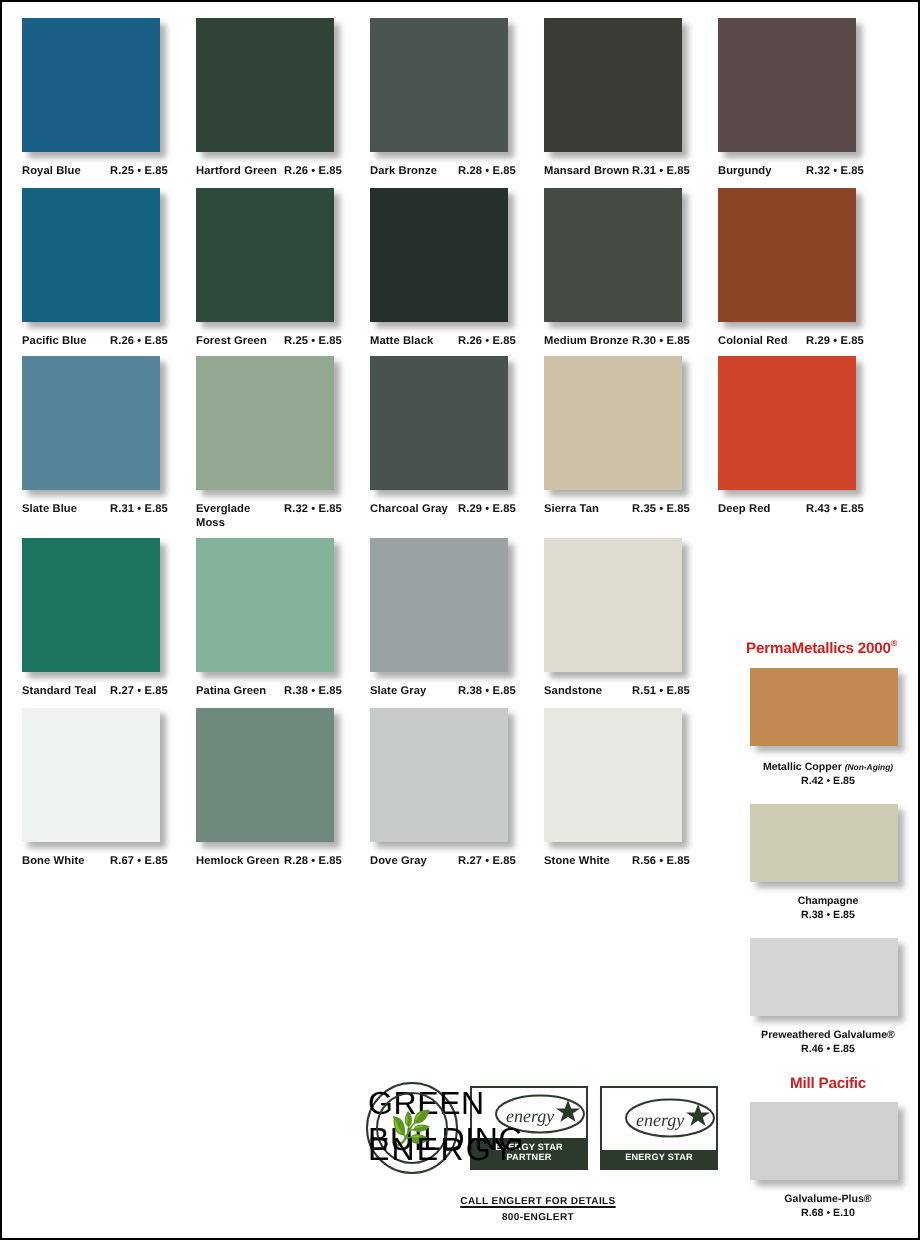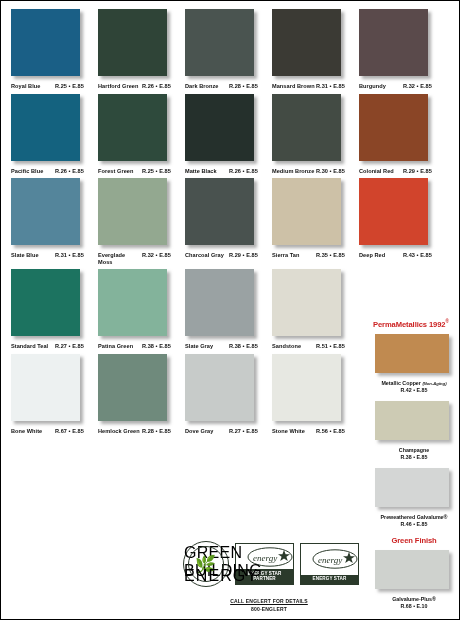--- a/index.html
+++ b/index.html
@@ -419,21 +419,21 @@
       <div class="cell"></div>
     </div>
 
   </div>
 
   <div class="rail">
 
     <div style="height:310px"></div>
 
     <div class="section-title" style="color: rgb(204, 34, 34);">
-      <span>PermaMetallics 1992</span><sup>®</sup>
+      <span>PermaMetallics 2000</span><sup>®</sup>
     </div>
 
     <div class="metal-item" style="margin-top:5px">
       <div class="metal-chip-wrap">
         <div class="metal-chip" style="background-color: rgb(192, 138, 80);"></div>
       </div>
       <div class="metal-lbl">
         <span>Metallic Copper</span>
         <span class="sub">(Non-Aging)</span><br>
         <span>R.42 • E.85</span>
@@ -454,21 +454,21 @@
       <div class="metal-chip-wrap">
         <div class="metal-chip" style="background-color: rgb(212, 214, 213);"></div>
       </div>
       <div class="metal-lbl">
         <span>Preweathered Galvalume®</span><br>
         <span>R.46 • E.85</span>
       </div>
     </div>
 
     <div class="section-title" style="text-align: center; margin-top: 8px; color: rgb(204, 34, 34);">
-      <span>Green Finish</span>
+      <span>Mill Pacific</span>
     </div>
 
     <div class="metal-item" style="margin-top:5px">
       <div class="metal-chip-wrap">
         <div class="metal-chip" style="background-color: rgb(207, 210, 206);"></div>
       </div>
       <div class="metal-lbl">
         <span>Galvalume-Plus®</span><br>
         <span>R.68 • E.10</span>
       </div>

